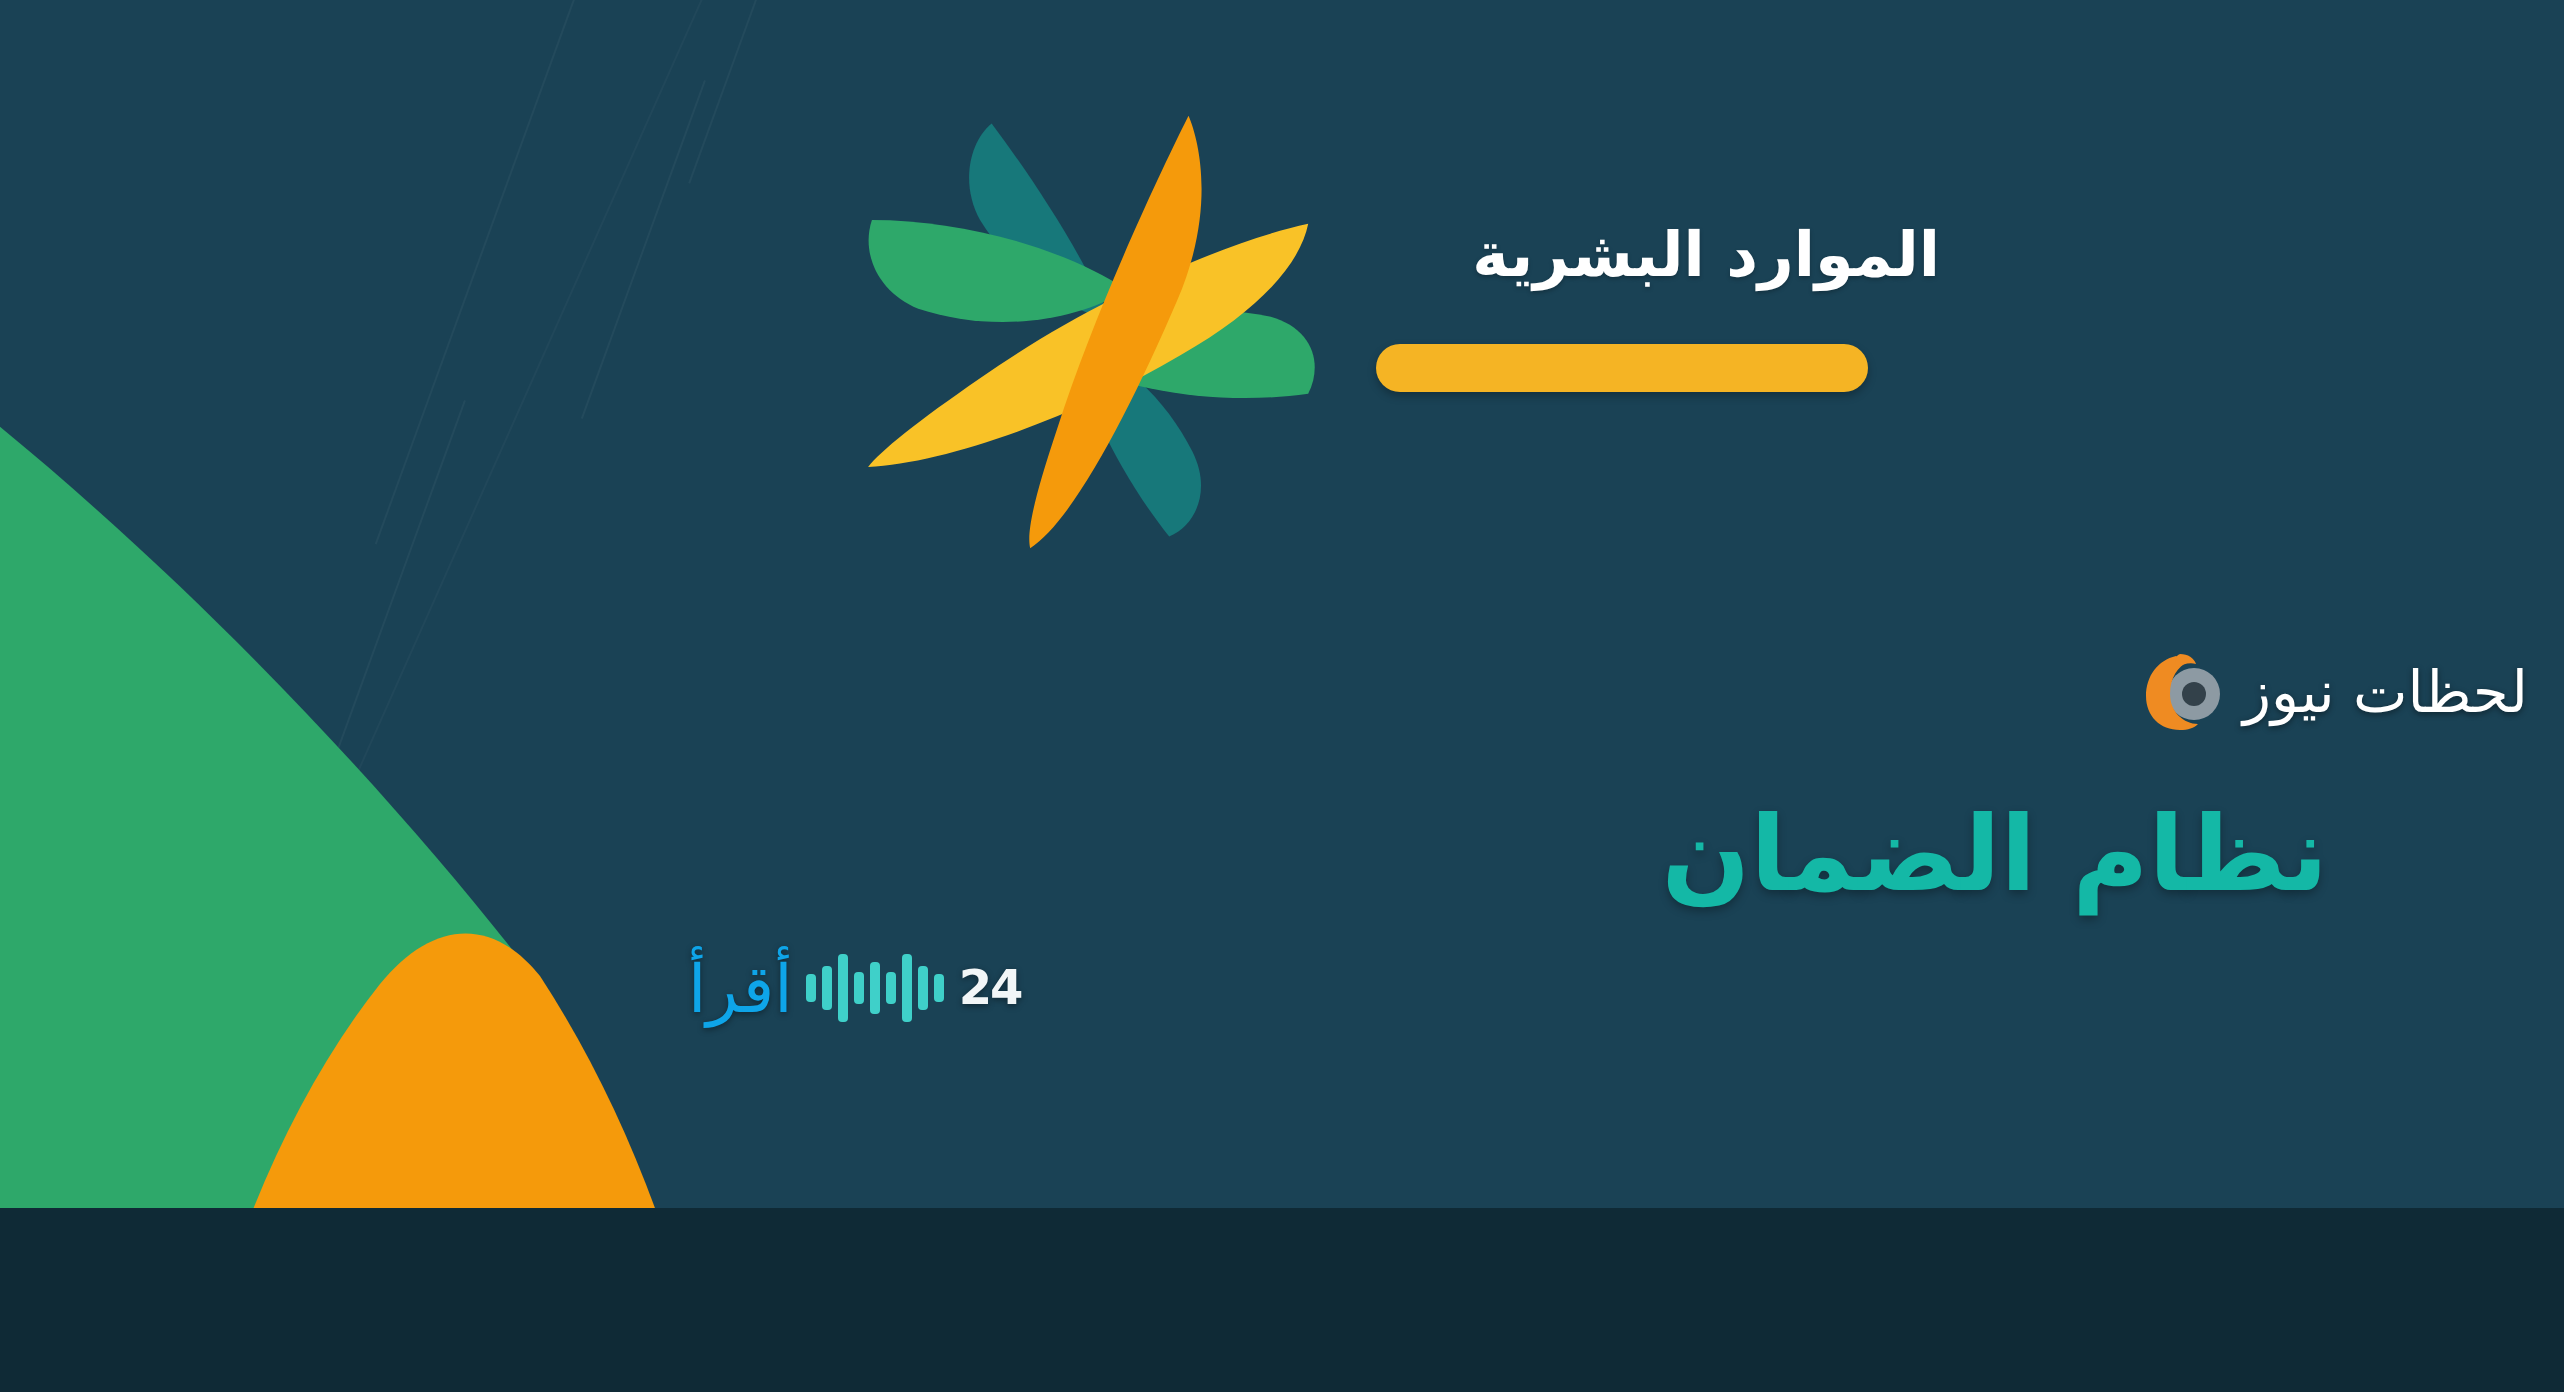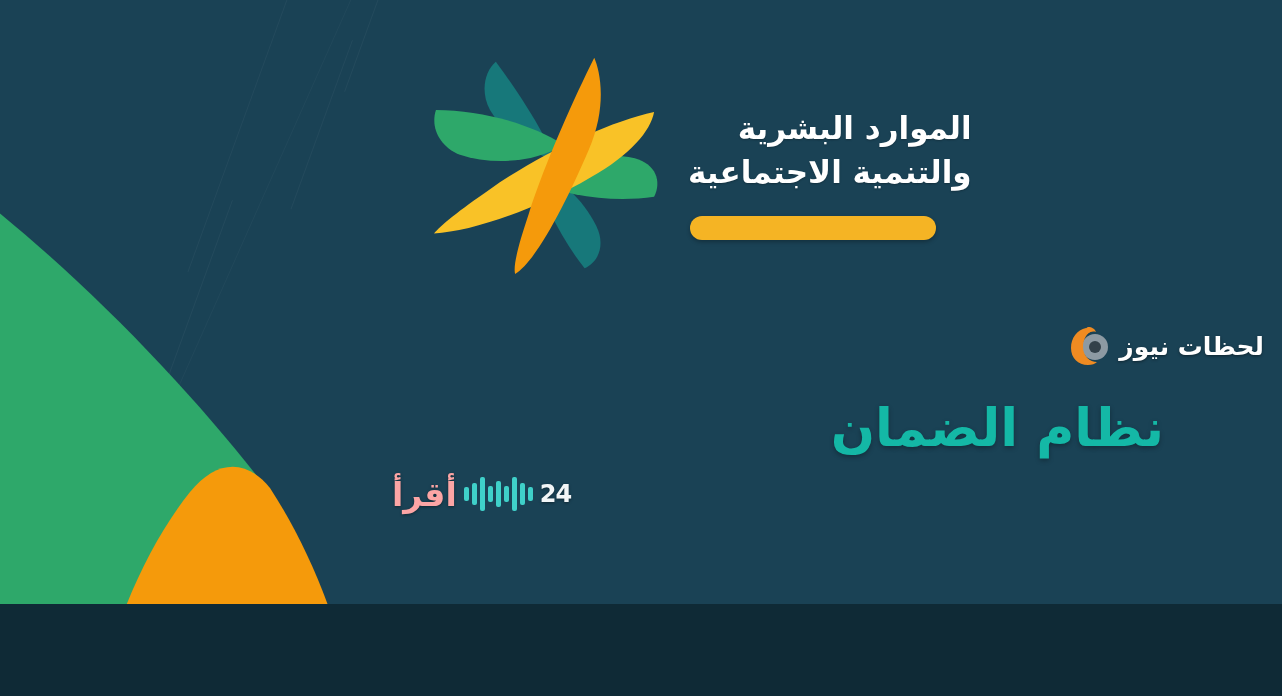--- a/index.html
+++ b/index.html
@@ -97,22 +97,22 @@
     align-items: center;
     gap: 9px;
   }
   .wm-mark {
     width: 44px;
     height: 42px;
     flex: 0 0 auto;
   }
   .wm-text {
     color: #ffffff;
-    font-size: 25px;
-    font-weight: 700;
+    font-size: 29px;
+    font-weight: 400;
     letter-spacing: -0.5px;
     white-space: nowrap;
     text-shadow: 0 1px 3px rgba(0,0,0,0.45);
   }
 
   
   .headline {
     position: absolute;
     right: 118px;
     top: 394px;
@@ -137,27 +137,26 @@
     left: 344px;
     top: 468px;
     z-index: 7;
     display: flex;
     flex-direction: row-reverse;
     align-items: center;
     gap: 4px;
     height: 52px;
   }
   .iqra-word {
-    color: #fca5a5;
+    color: #0ea5e9;
     font-size: 33px;
-    font-weight: 700;
+    font-weight: 400;
     letter-spacing: -1px;
     white-space: nowrap;
     text-shadow: 0 1px 3px rgba(0,0,0,0.4);
-    margin-left: 48px;
   }
   .iqra-wave {
     display: flex;
     align-items: center;
     gap: 3px;
     height: 40px;
     padding: 0 3px;
   }
   .iqra-wave span {
     display: block;
@@ -205,21 +204,20 @@
 
       <path d="M 232 148 C 190 154, 140 148, 106 130 C 132 110, 176 100, 212 108 C 234 114, 240 132, 232 148 Z" fill="#2ea86a"></path>
 
       <path d="M 232 60 C 186 70, 116 102, 62 140 C 30 162, 10 178, 4 186 C 44 184, 112 160, 166 128 C 208 104, 228 80, 232 60 Z" fill="#f9c227"></path>
 
       <path d="M 170 4 C 150 44, 120 110, 102 166 C 90 202, 86 220, 88 228 C 110 214, 140 156, 164 100 C 184 54, 176 18, 170 4 Z" fill="#f59a0b"></path>
     </svg>
 
     <div class="ministry-text">
       <div class="ministry-line">الموارد البشرية</div>
-      <div class="ministry-line">والتنمية الاجتماعية</div>
       <div class="ministry-bar"></div>
     </div>
   </div>
 
   <div class="watermark">
     <svg class="wm-mark" viewBox="0 0 44 42" aria-hidden="true">
       <circle cx="29" cy="22" r="13" fill="#8d9aa3"></circle>
       <circle cx="29" cy="22" r="6" fill="#33414a"></circle>
       <path d="M 20 3 C 11 5, 5 13, 5 23 C 5 33, 12 40, 22 40 C 26 40, 29 39, 31 37 C 24 37, 17 31, 17 22 C 17 14, 21 8, 26 6 Z" fill="#ef8b22"></path>
       <path d="M 22 2 C 26 2, 29 4, 30 7 C 27 6, 23 7, 21 9 C 19 7, 19 3, 22 2 Z" fill="#ef8b22"></path>

